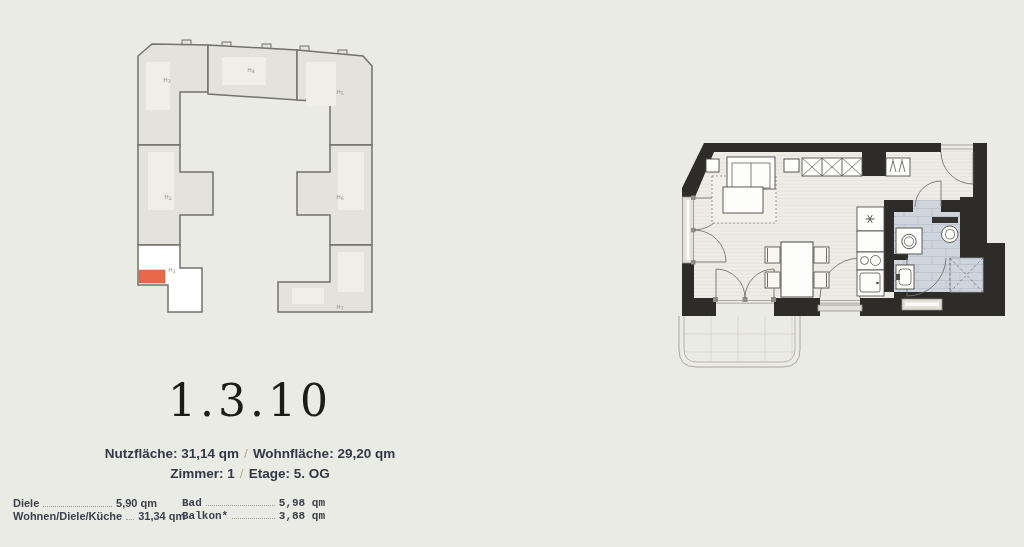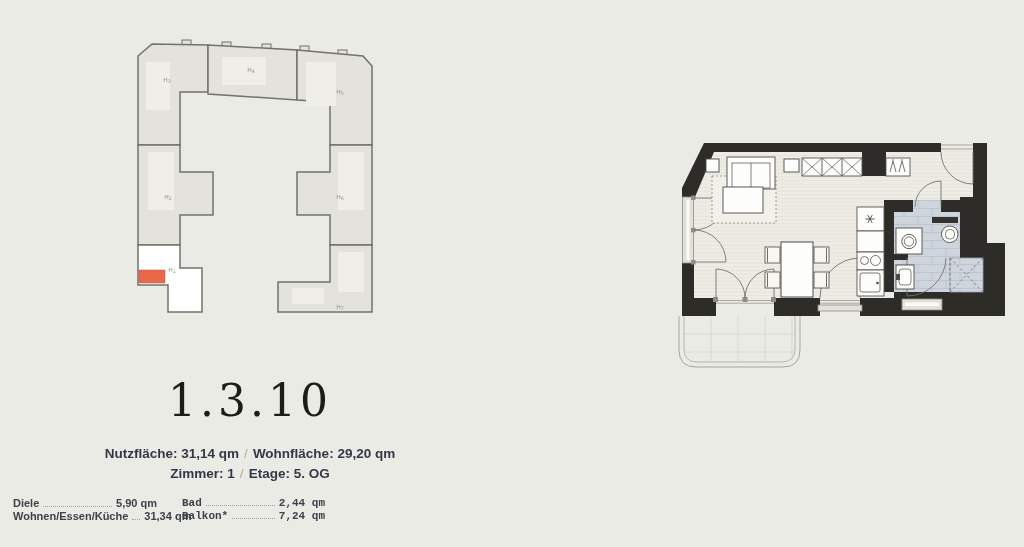--- a/index.html
+++ b/index.html
@@ -264,30 +264,30 @@
 </div>
 
 <div class="abs rooms">
   <div class="col c1">
     <div class="room-row">
       <span class="name">Diele</span>
       <span class="dots"></span>
       <span class="val">5,90 qm</span>
     </div>
     <div class="room-row">
-      <span class="name">Wohnen/Essen/Küche</span>
+      <span class="name">Wohnen/Diele/Küche</span>
       <span class="dots"></span>
       <span class="val">31,34 qm</span>
     </div>
   </div>
   <div class="col c2">
     <div class="room-row">
       <span class="name">Bad</span>
       <span class="dots"></span>
-      <span class="val">2,44 qm</span>
+      <span class="val">5,98 qm</span>
     </div>
     <div class="room-row">
       <span class="name">Balkon*</span>
       <span class="dots"></span>
-      <span class="val">7,24 qm</span>
+      <span class="val">3,88 qm</span>
     </div>
   </div>
 </div>
 
 </body></html>

